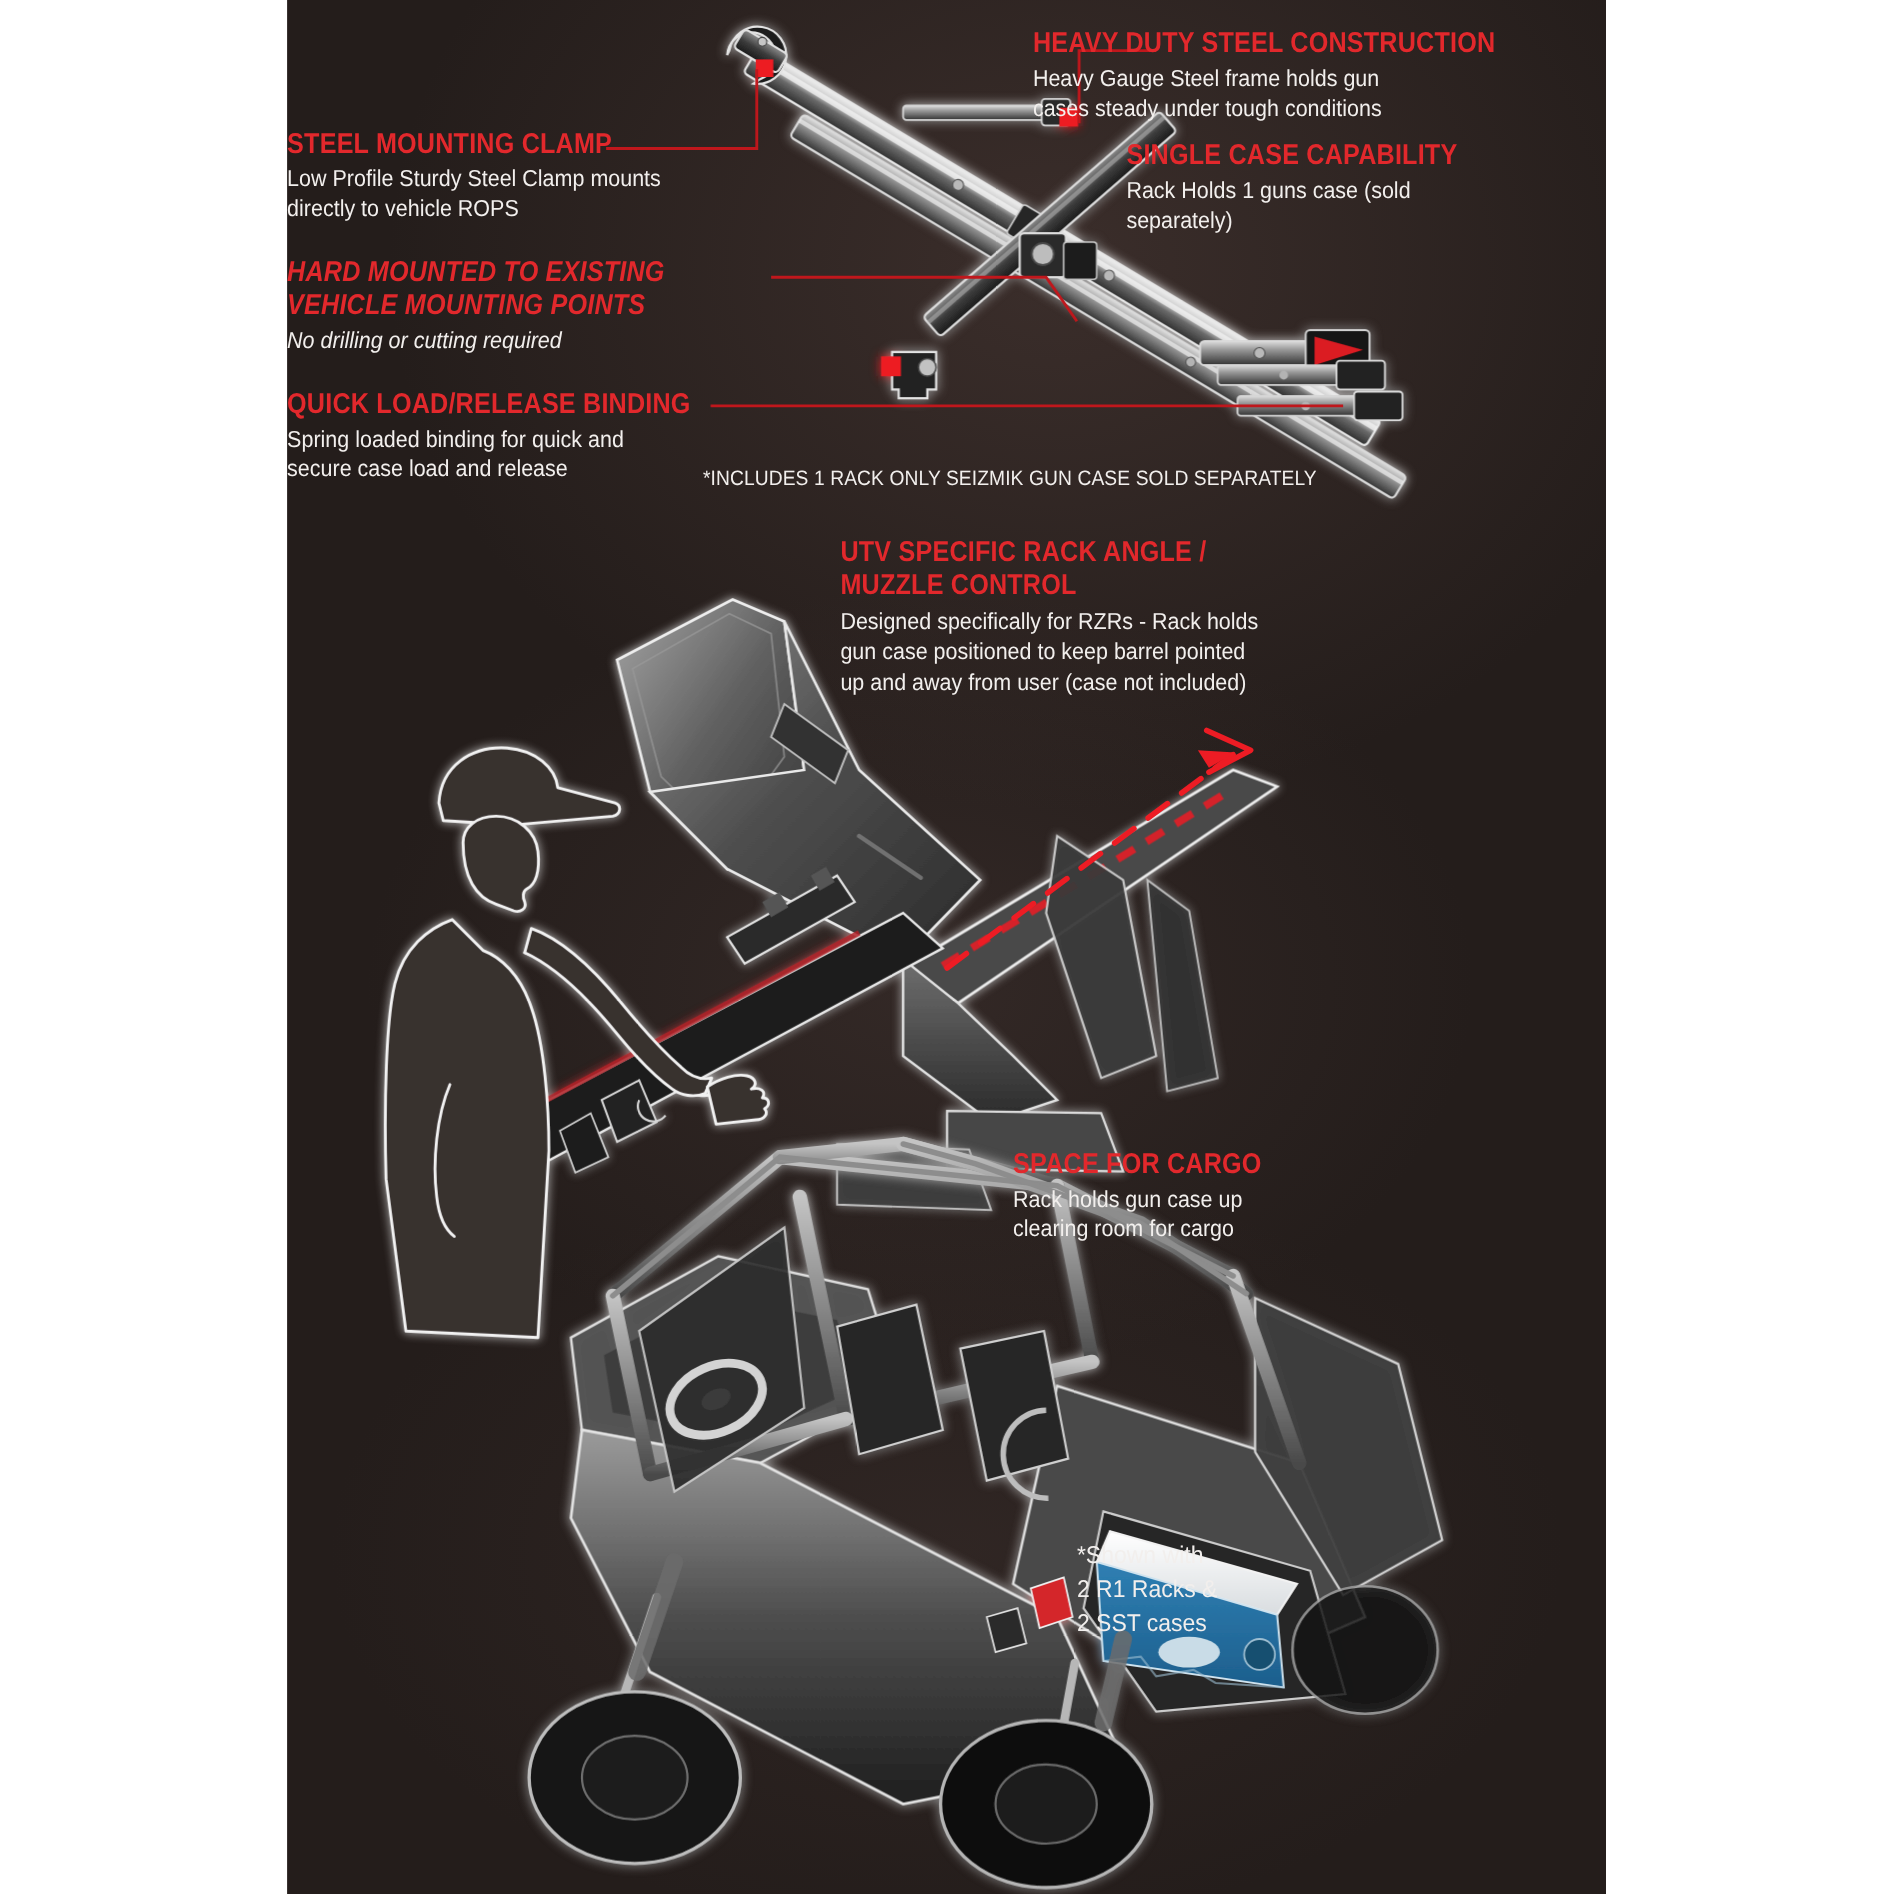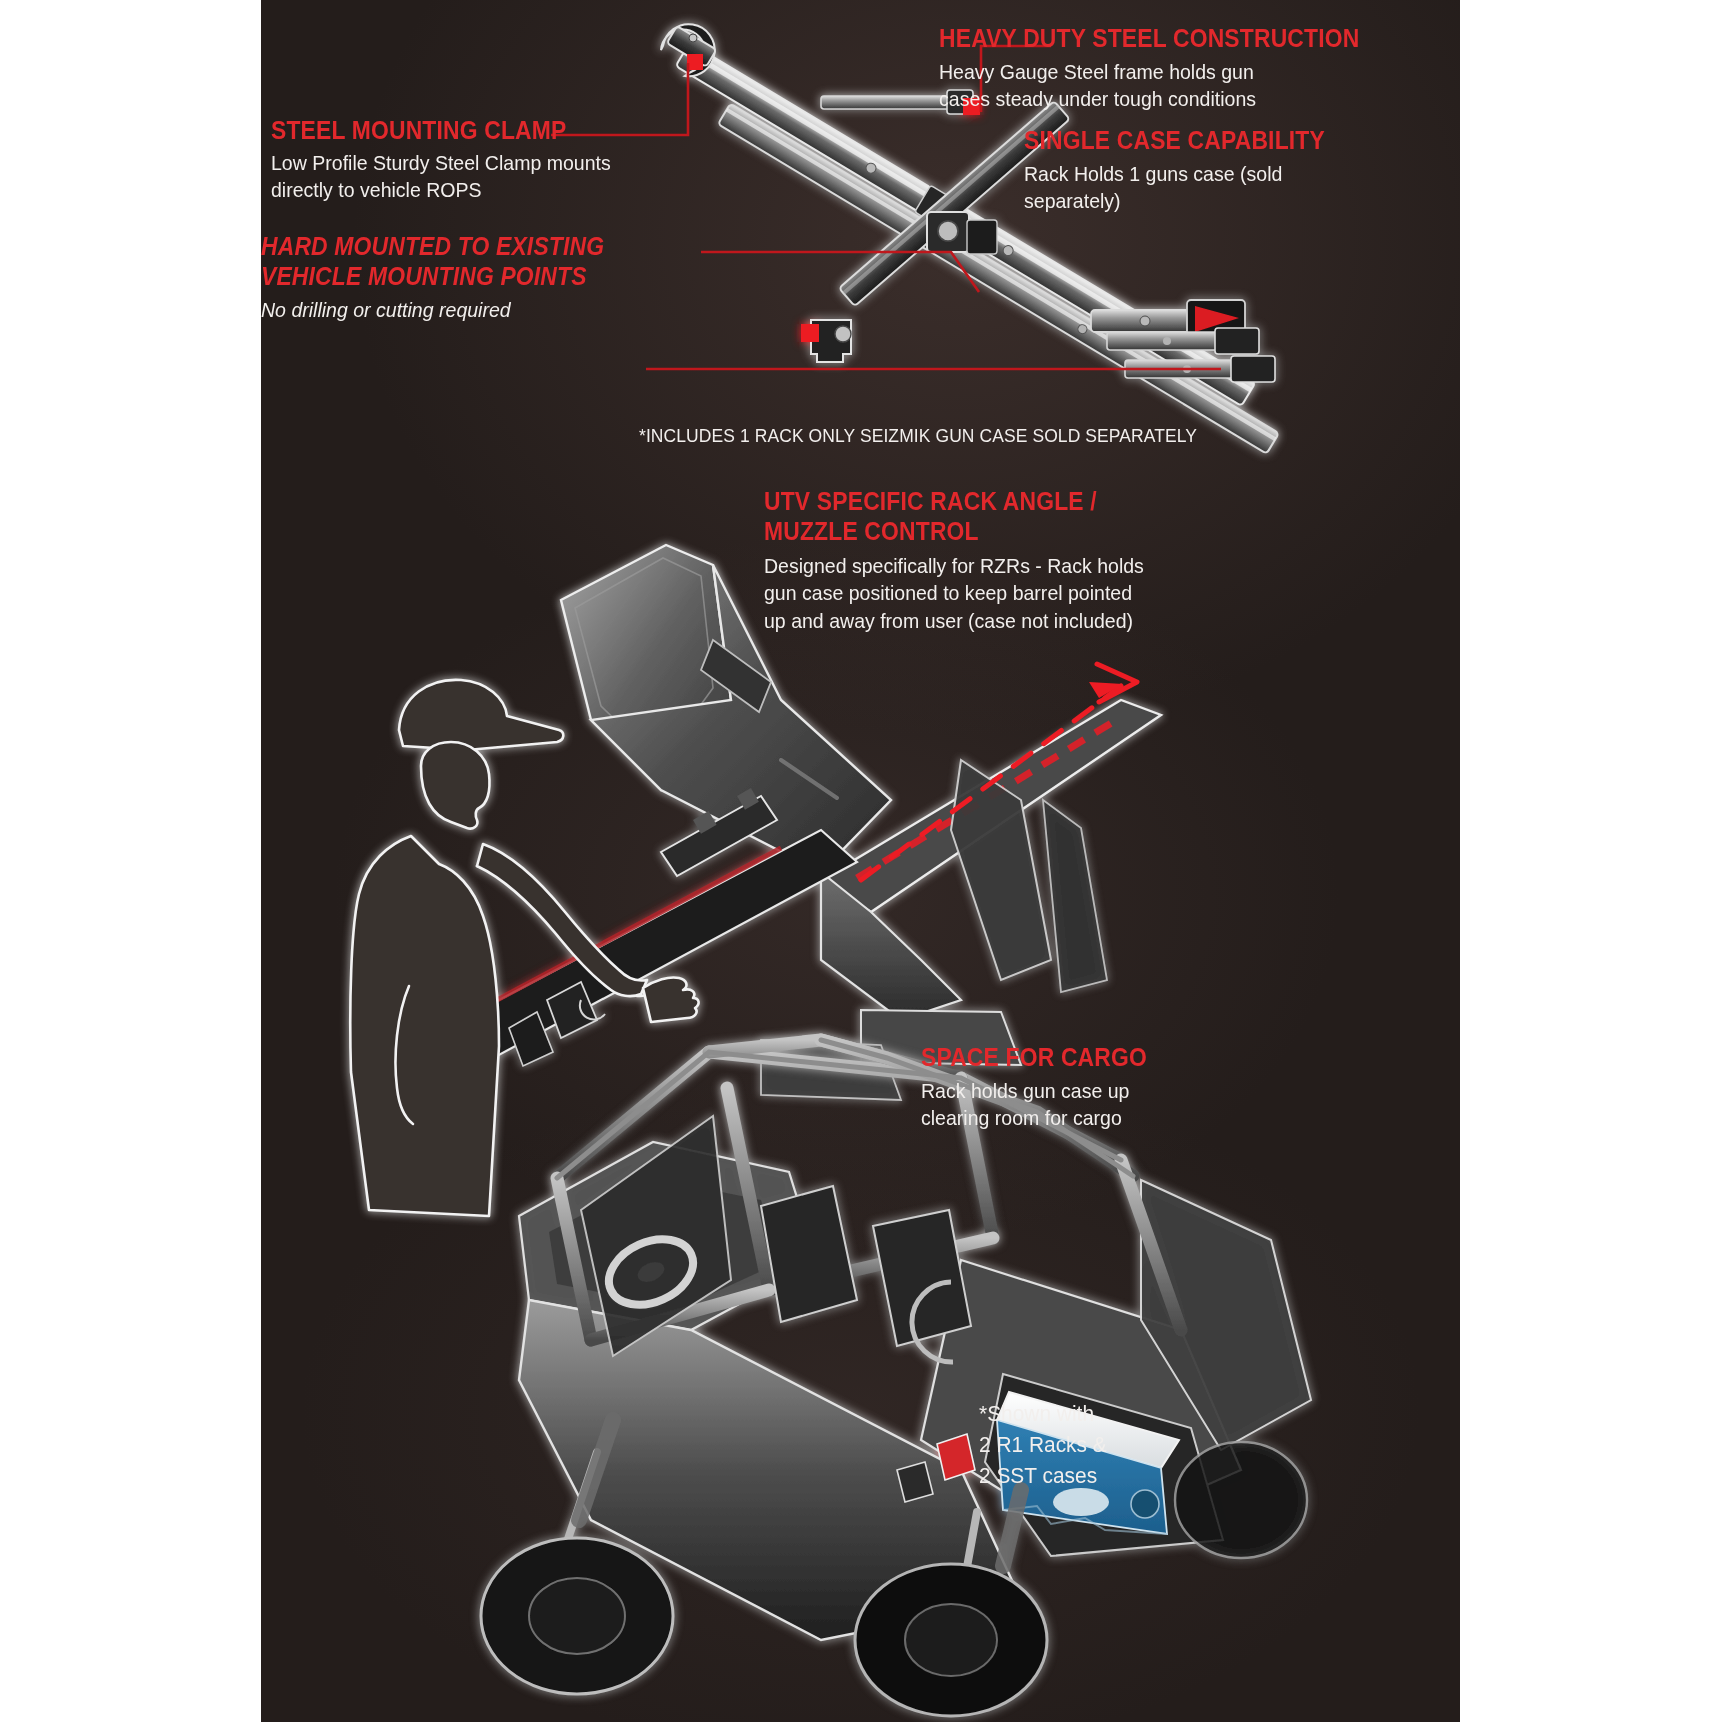--- a/index.html
+++ b/index.html
@@ -382,31 +382,35 @@
         </g>
 
         <ellipse cx="316" cy="1616" rx="96" ry="78" fill="#121212" stroke="#bdbdbd" stroke-width="3"></ellipse>
         <ellipse cx="316" cy="1616" rx="48" ry="38" fill="#1e1e1e" stroke="#6f6f6f" stroke-width="2"></ellipse>
         <ellipse cx="690" cy="1640" rx="96" ry="76" fill="#101010" stroke="#b5b5b5" stroke-width="3"></ellipse>
         <ellipse cx="690" cy="1640" rx="46" ry="36" fill="#1c1c1c" stroke="#6a6a6a" stroke-width="2"></ellipse>
         <ellipse cx="980" cy="1500" rx="66" ry="58" fill="#171717" stroke="#9e9e9e" stroke-width="2.4" opacity="0.85"></ellipse>
       </g>
     </svg>
 
-    <div class="callout" style="left:0px; top:116px; width:360px;padding-left:10px;">
+    <div class="callout" style="left:0px; top:116px; width:360px;">
       <p class="c-head">STEEL MOUNTING CLAMP</p>
       <p class="c-body" style="width:372px;">Low Profile Sturdy Steel Clamp mounts directly to vehicle ROPS</p>
     </div>
 
     <div class="callout" style="left:0px; top:232px; width:380px;font-style:italic;">
       <p class="c-head">HARD MOUNTED TO EXISTING</p>
       <p class="c-head" style="margin-top:-3px;">VEHICLE MOUNTING POINTS</p>
       <p class="c-body" style="width:372px; margin-top:6px;">No drilling or cutting required</p>
     </div>
 
+    <div class="callout" style="left:0px; top:352px; width:380px;">
+      <p class="c-head">QUICK LOAD/RELEASE BINDING</p>
+      <p class="c-body" style="width:340px; margin-top:6px;">Spring loaded binding for quick and secure case load and release</p>
+    </div>
 
     <div class="callout" style="left:678px; top:24px; width:470px;">
       <p class="c-head">HEAVY DUTY STEEL CONSTRUCTION</p>
       <p class="c-body" style="width:370px; margin-top:6px;">Heavy Gauge Steel frame holds gun cases steady under tough conditions</p>
     </div>
 
     <div class="callout" style="left:763px; top:126px; width:400px;">
       <p class="c-head">SINGLE CASE CAPABILITY</p>
       <p class="c-body" style="width:290px; margin-top:6px;">Rack Holds 1 guns case (sold separately)</p>
     </div>

